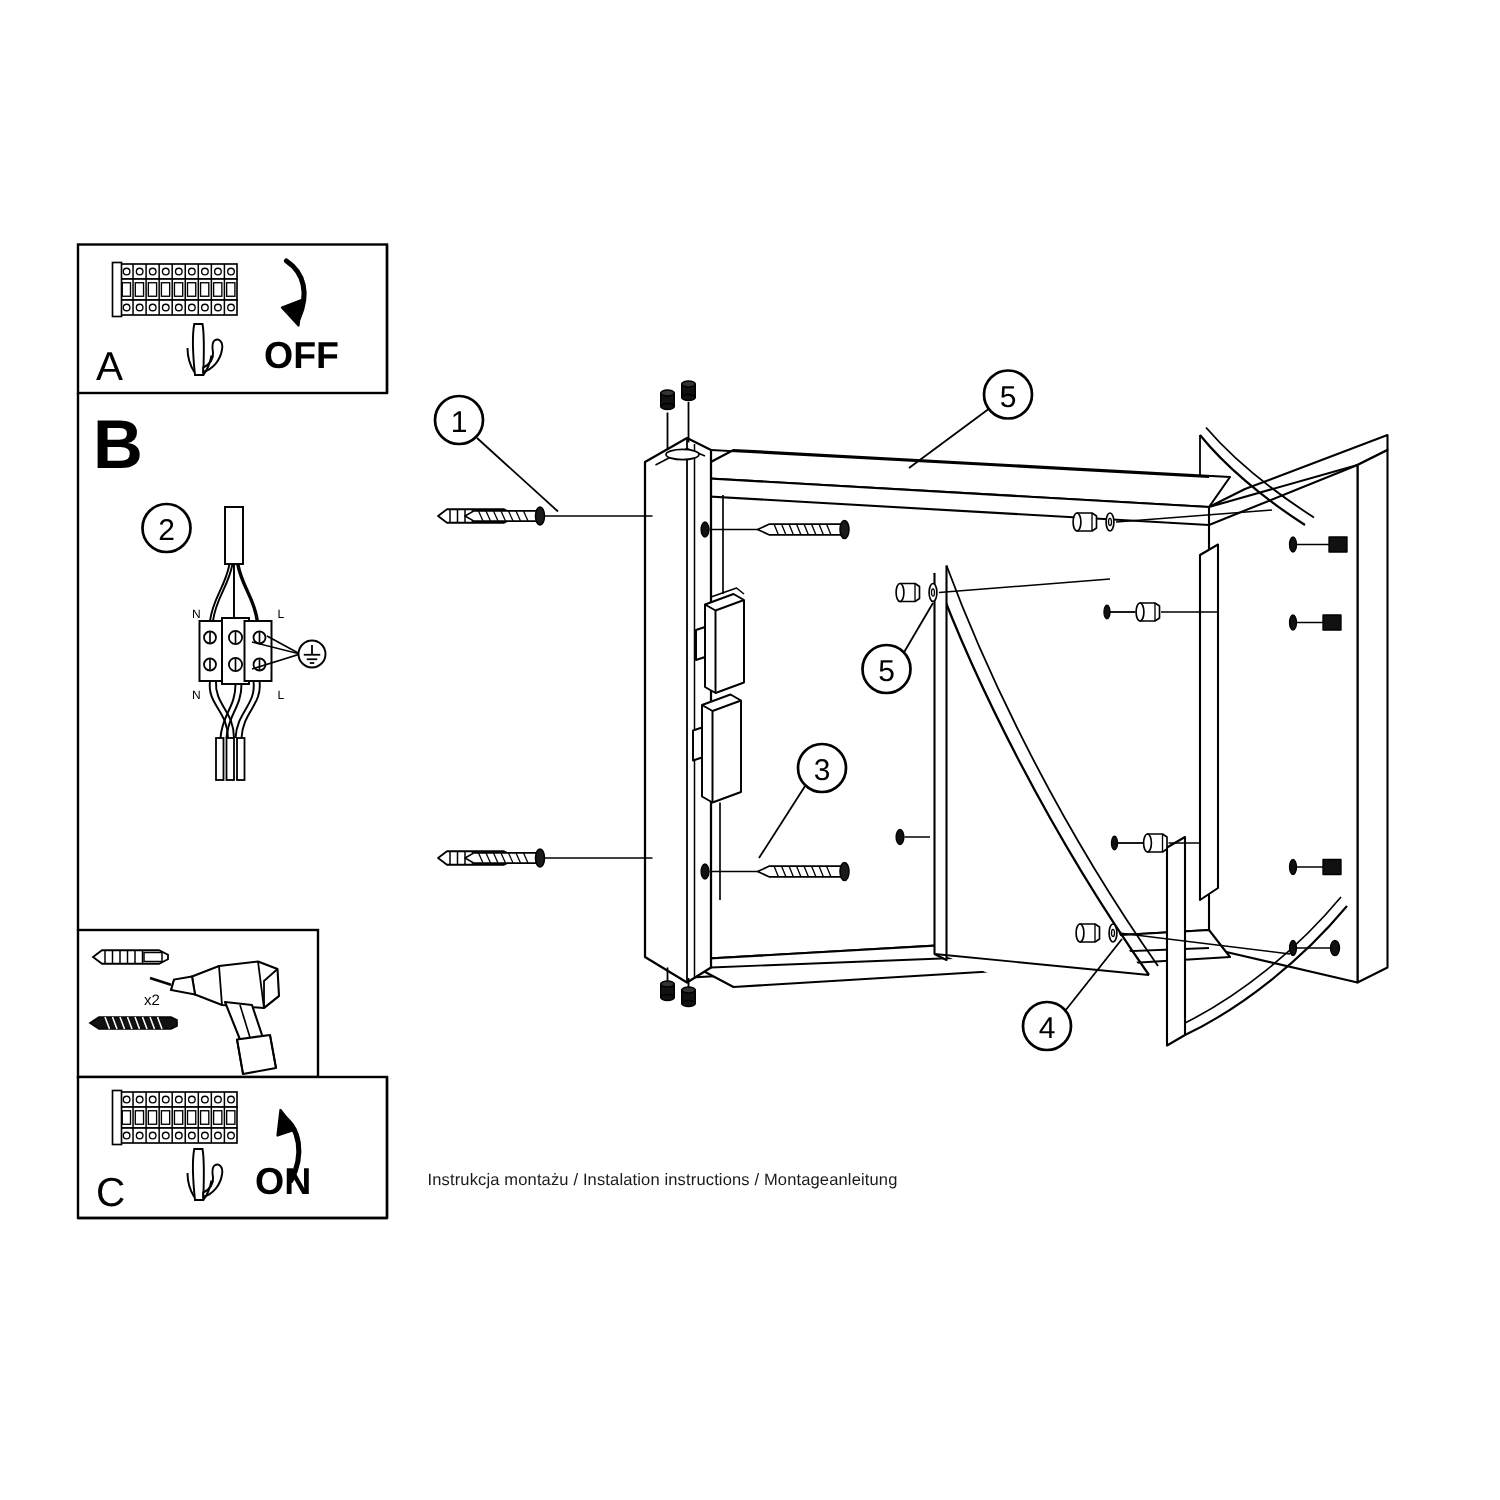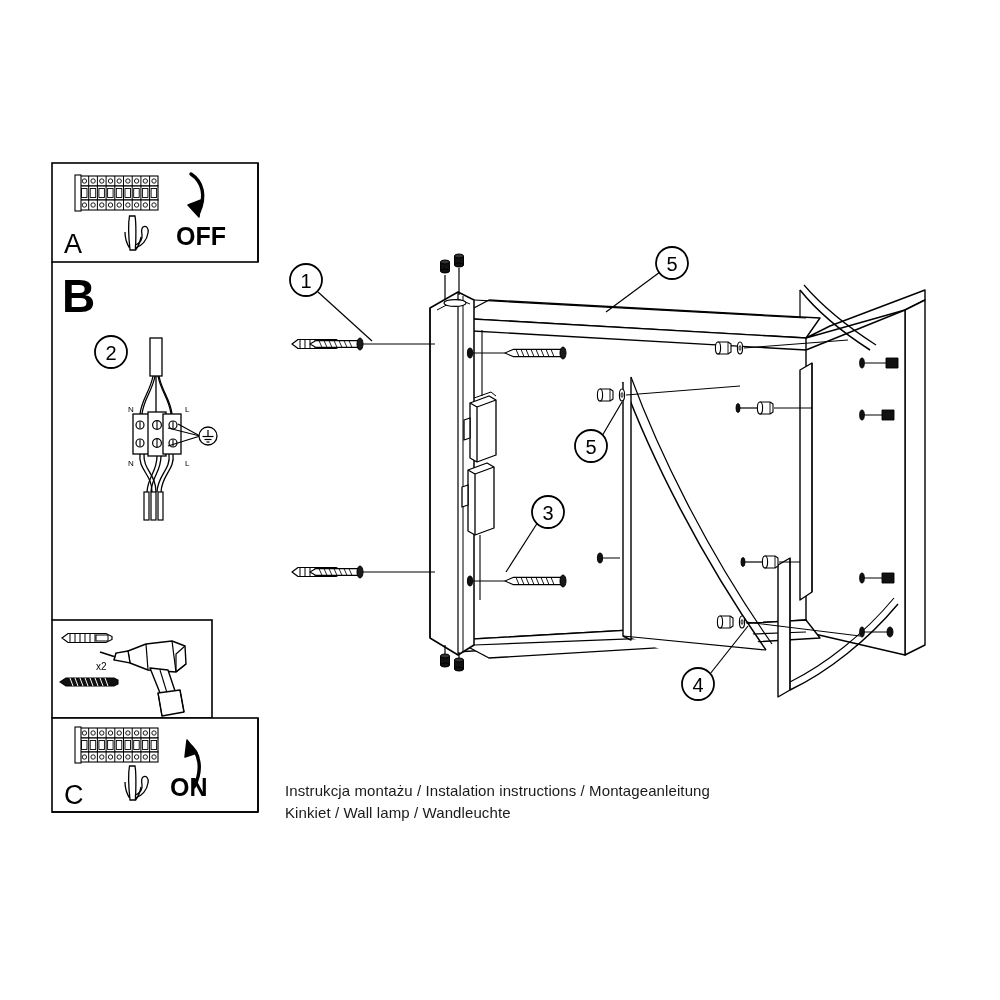--- a/index.html
+++ b/index.html
@@ -34,21 +34,21 @@
   
   .footer-block {
     position: absolute;
     left: 285px;
     top: 780px;
     width: 420px;
     line-height: 1.45;
   }
   .footer-line {
     font-family: "Liberation Sans", sans-serif;
-    font-size: 15px;
+    font-size: 11px;
     color: #1a1a1a;
     letter-spacing: 0.1px;
     white-space: nowrap;
   }
 </style>
 </head>
 <body>
 
 <div id="page">
 
@@ -555,16 +555,15 @@
       </g>
       <g>
         <circle cx="698" cy="684" r="16" fill="#fff" stroke="#000" stroke-width="1.8"></circle>
         <text x="698" y="692" text-anchor="middle" class="svg-text-plain" font-size="20">4</text>
       </g>
     </g>
   </svg>
 
   <div class="footer-block">
     <div class="footer-line">Instrukcja montażu / Instalation instructions / Montageanleitung</div>
-    <div class="footer-line">Kinkiet / Wall lamp / Wandleuchte</div>
   </div>
 
 </div>
 
 </body></html>

